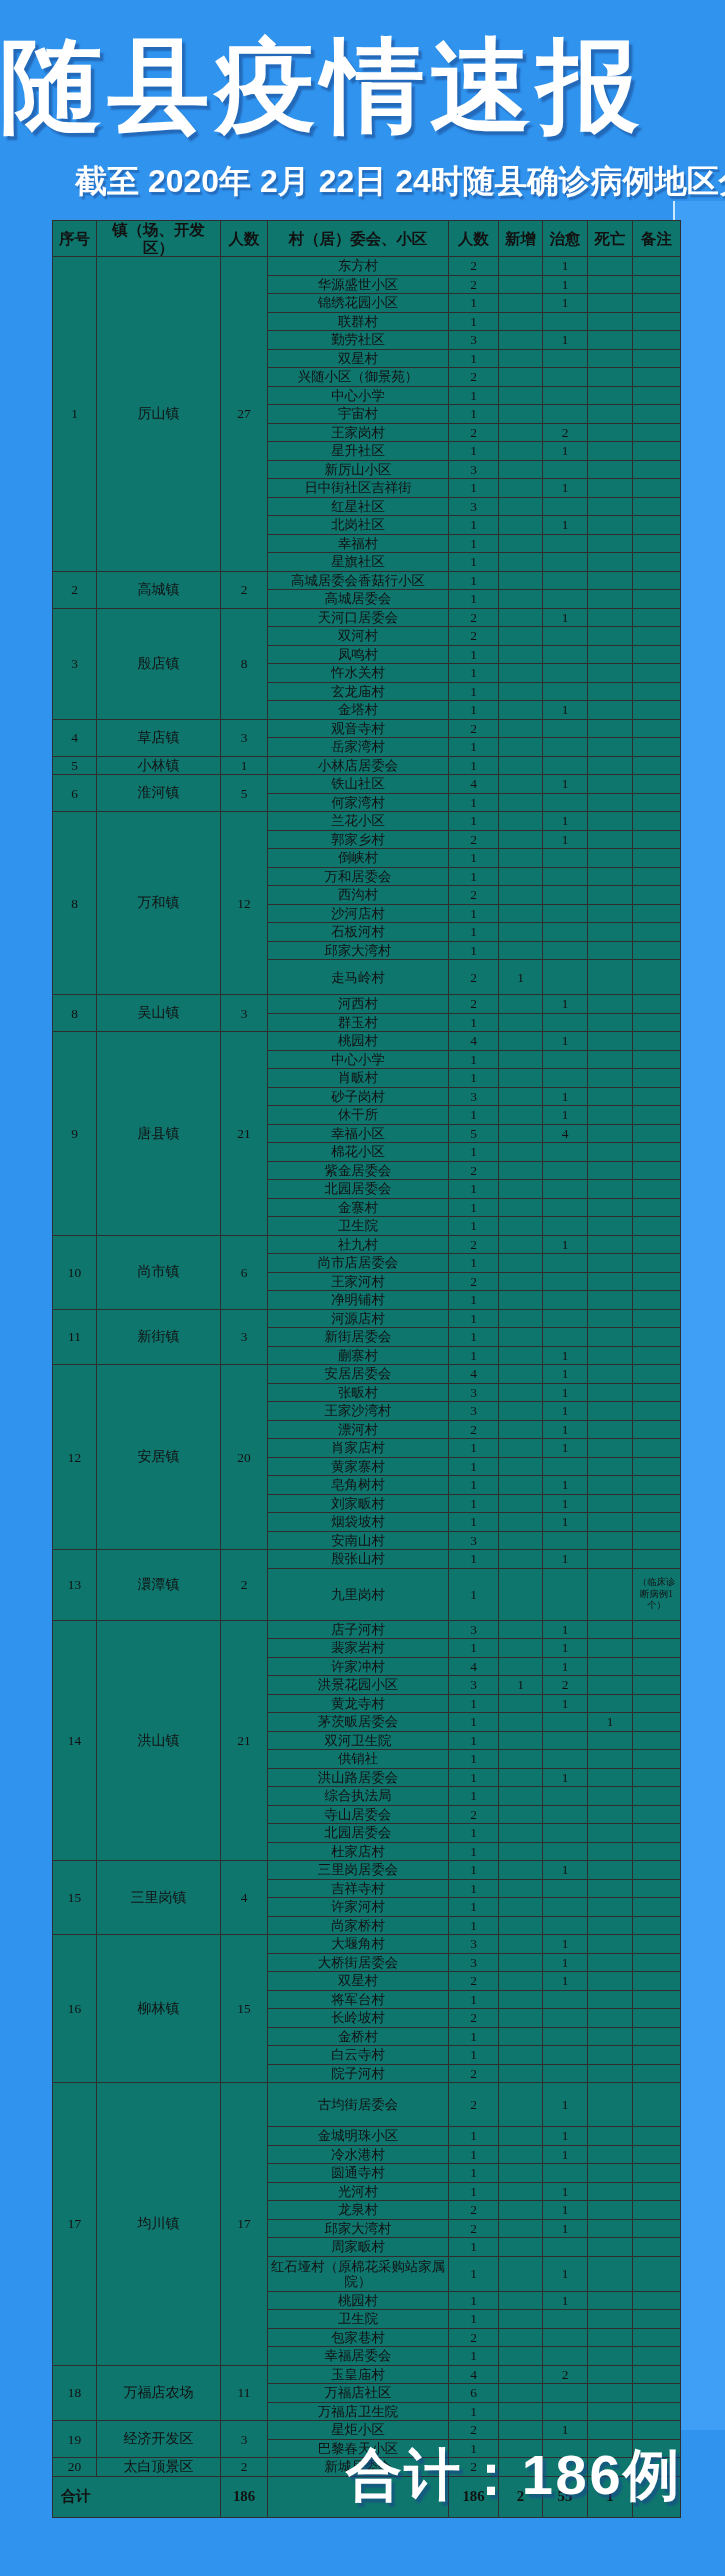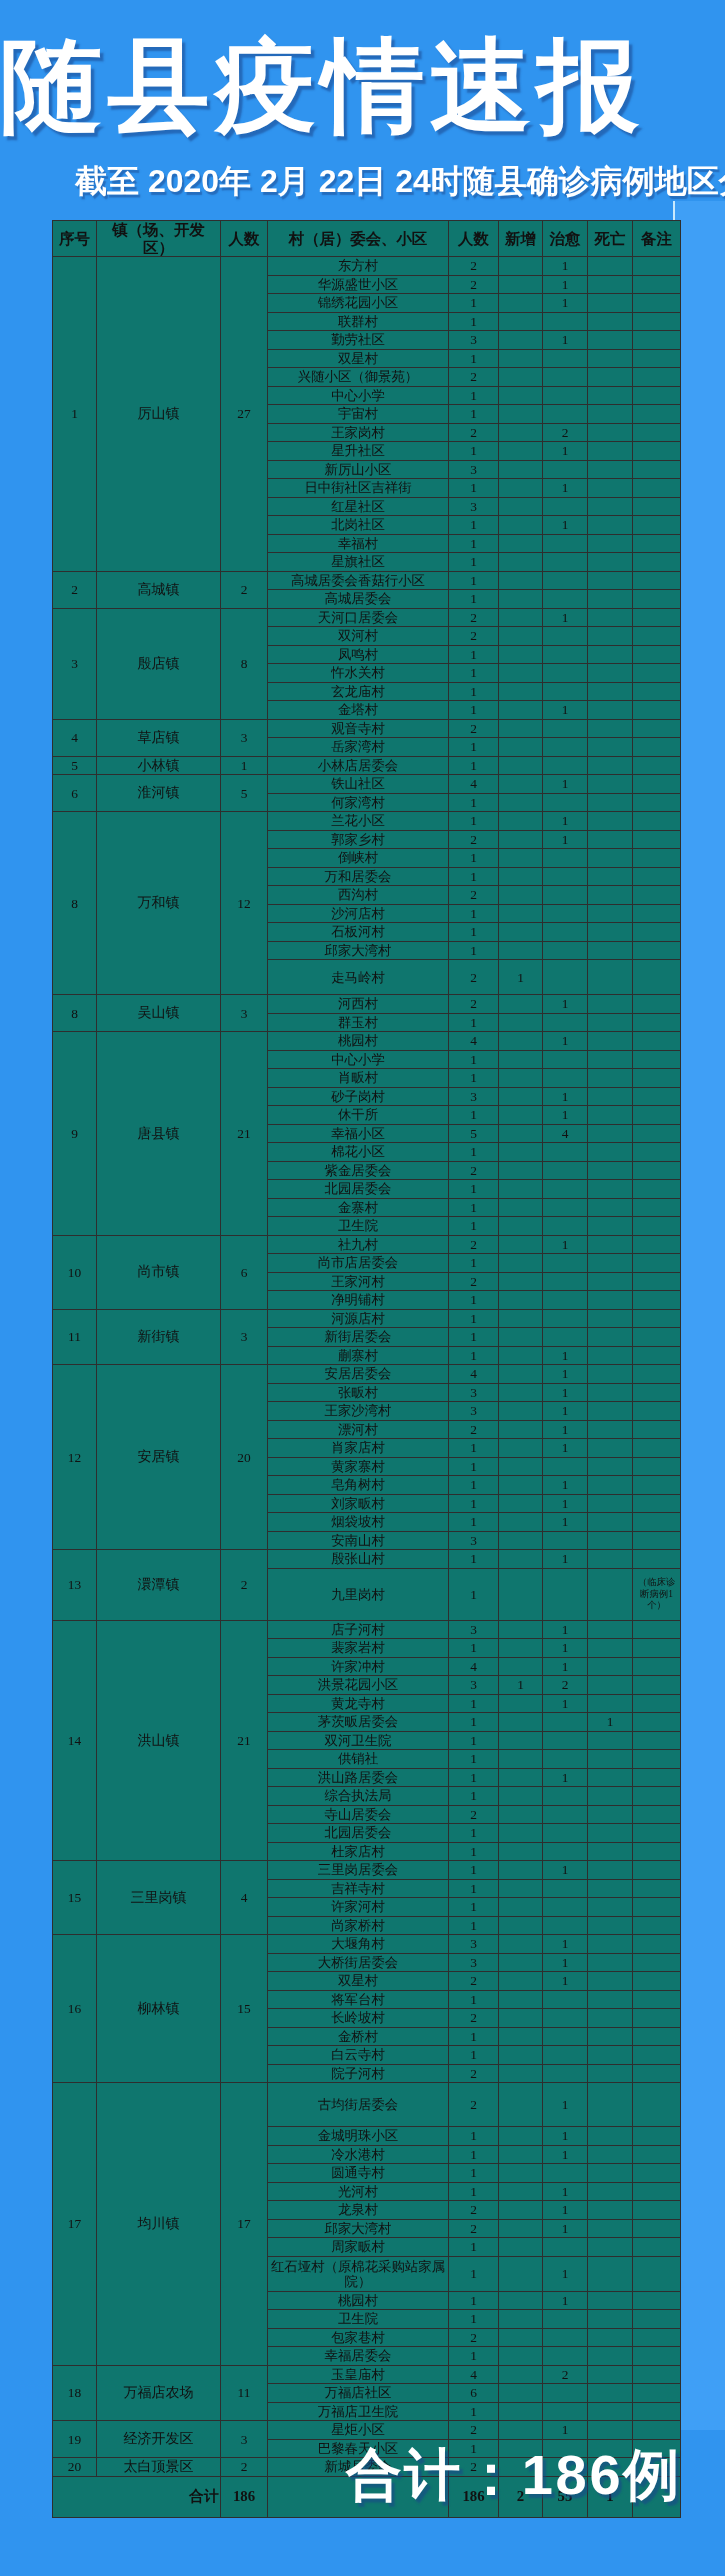--- a/index.html
+++ b/index.html
@@ -39,21 +39,21 @@
     font-size:13.4px;color:#111;
     padding:0 1.3px;overflow:hidden;
     height:17.5px;line-height:1.15;
   }
   table.report th{
     font-size:15.4px;font-weight:bold;height:31px;
   }
   table.report td.note{font-size:9.4px;line-height:1.25;}
   table.report td.townname{font-size:14px;}
   table.report tr.summary td{height:40px;font-size:14.8px;font-weight:bold;}
-  table.report tr.summary td.sumlabel{text-align:right;padding-left:8px;}
+  table.report tr.summary td.sumlabel{text-align:left;padding-left:8px;}
   .bottom-banner{
     position:absolute;top:2438px;right:43px;
     font-family:"Liberation Sans", sans-serif;font-weight:bold;
     font-size:56px;color:#FFFFFF;letter-spacing:2.7px;
     text-shadow:3.4px 4px 2px rgba(25,70,140,0.55);
     white-space:nowrap;
     text-align:center;
   }
 </style>
 </head>

